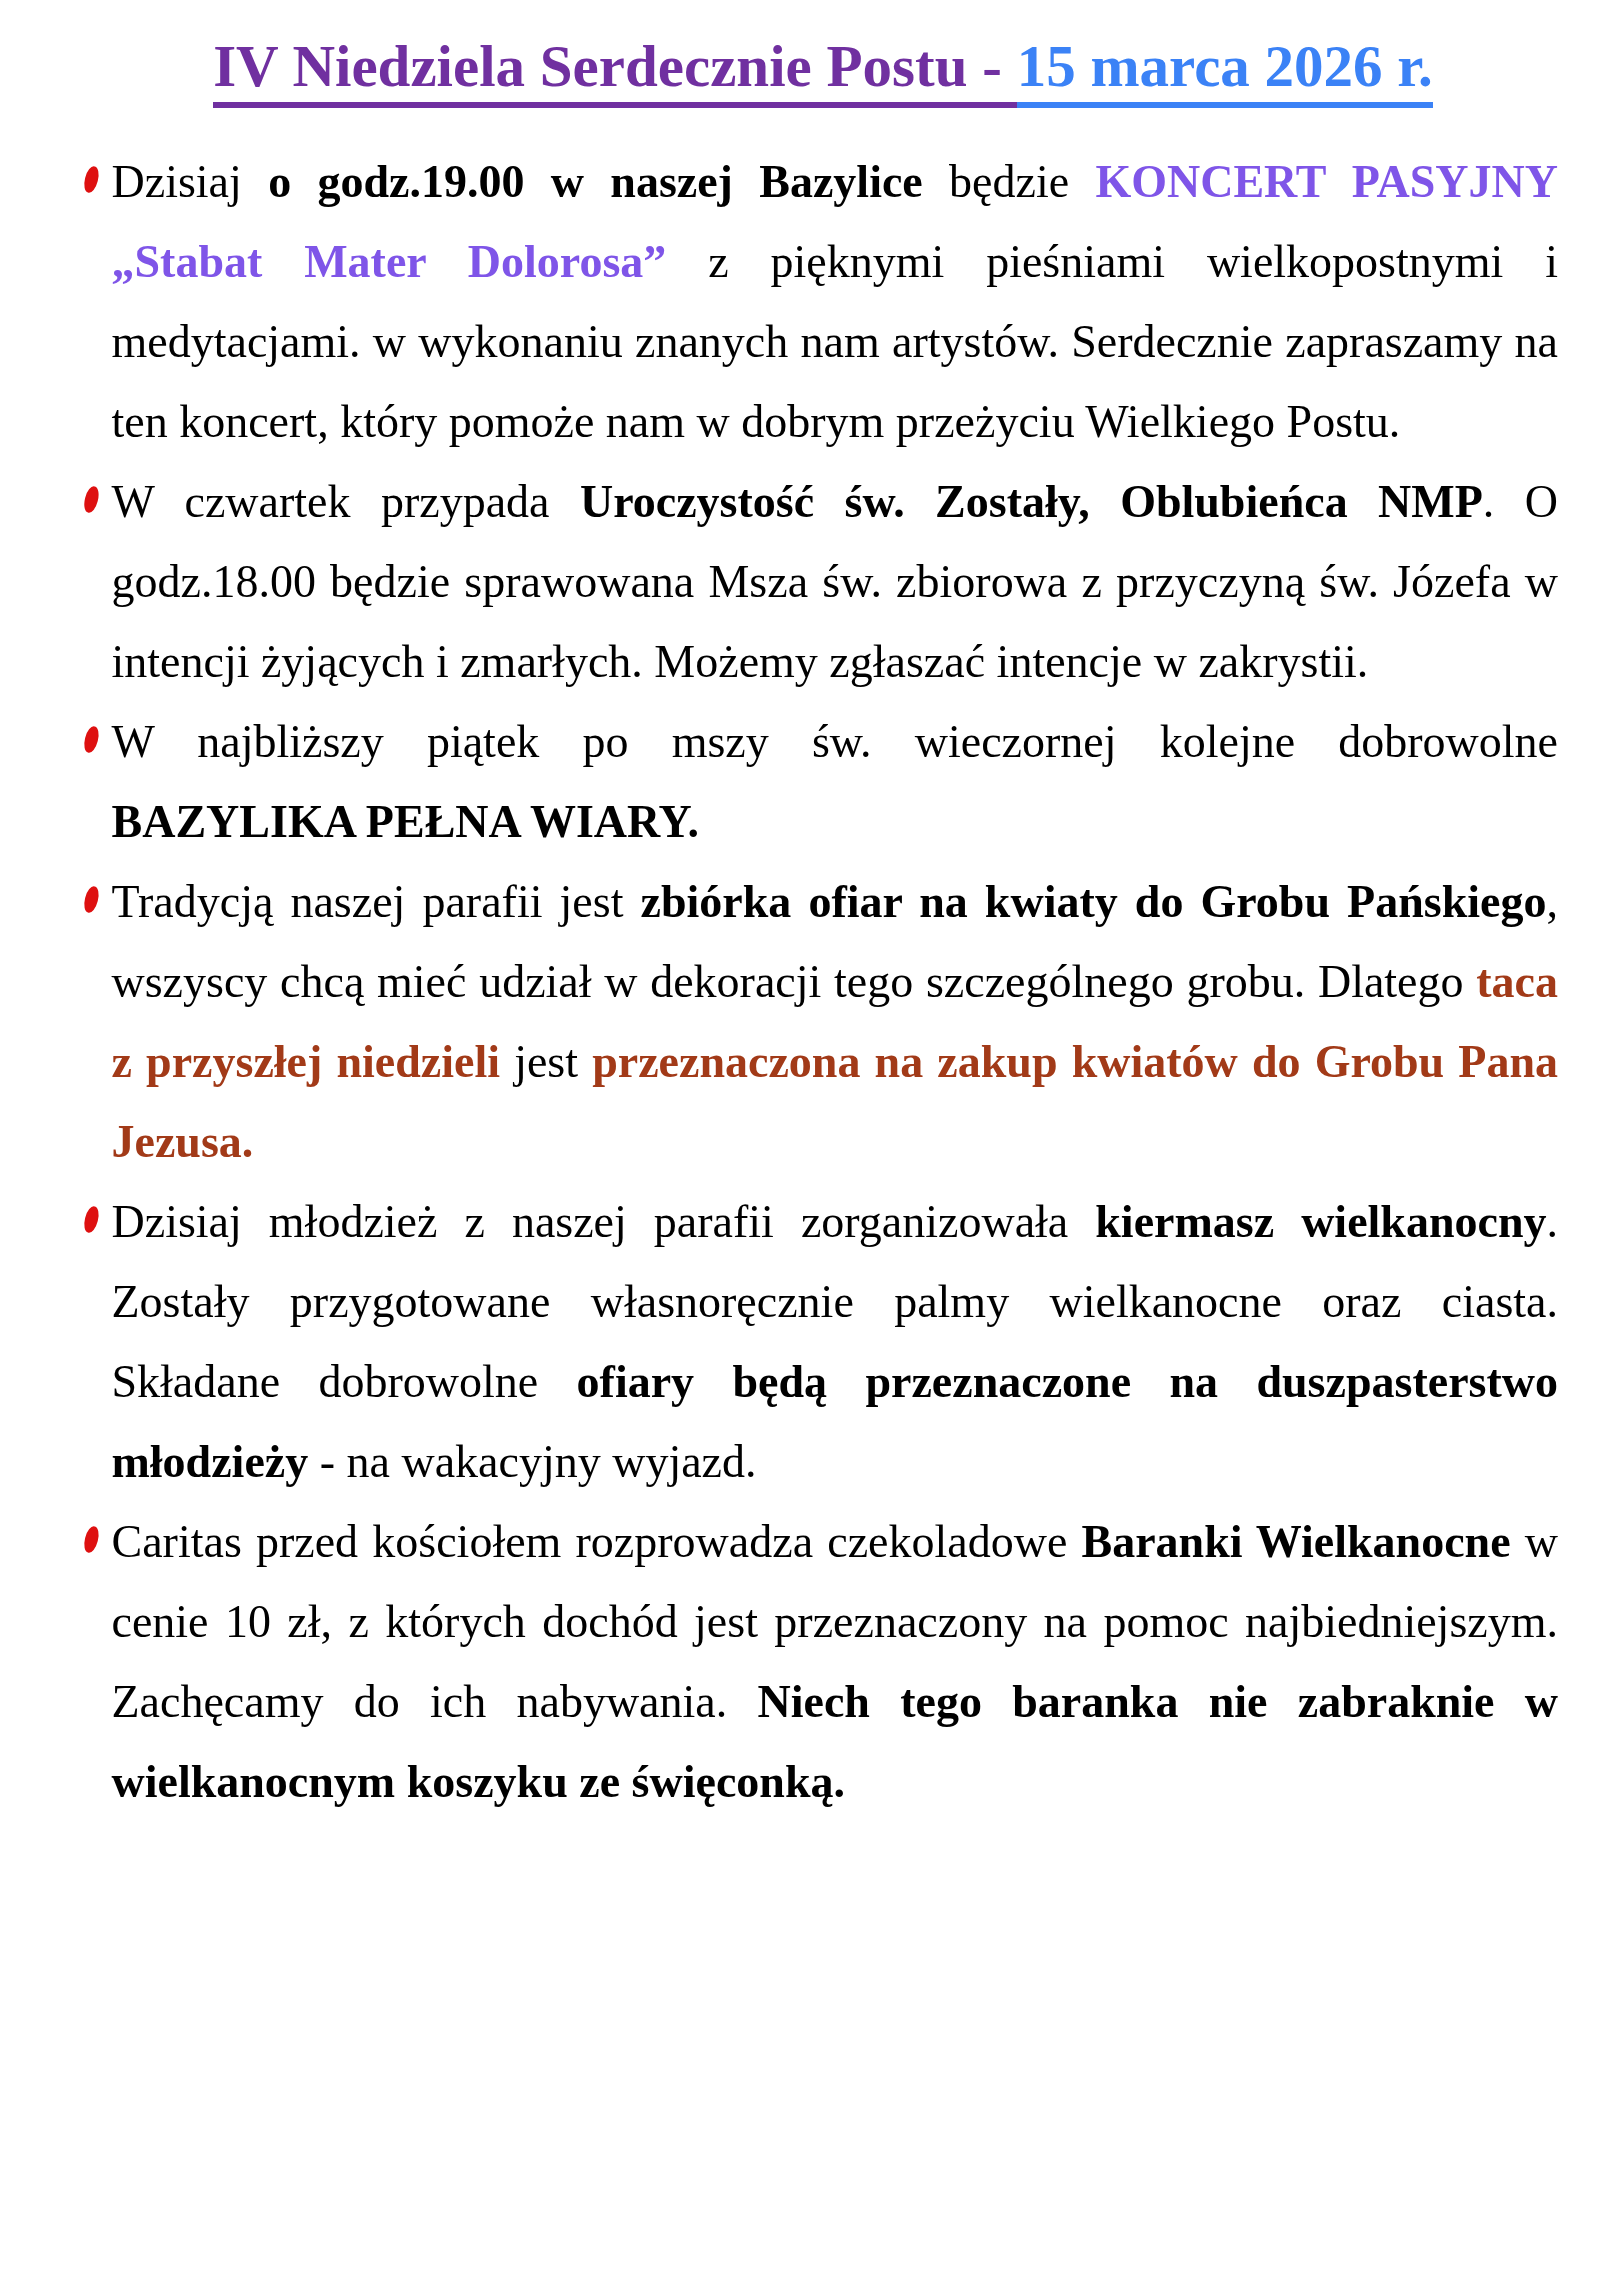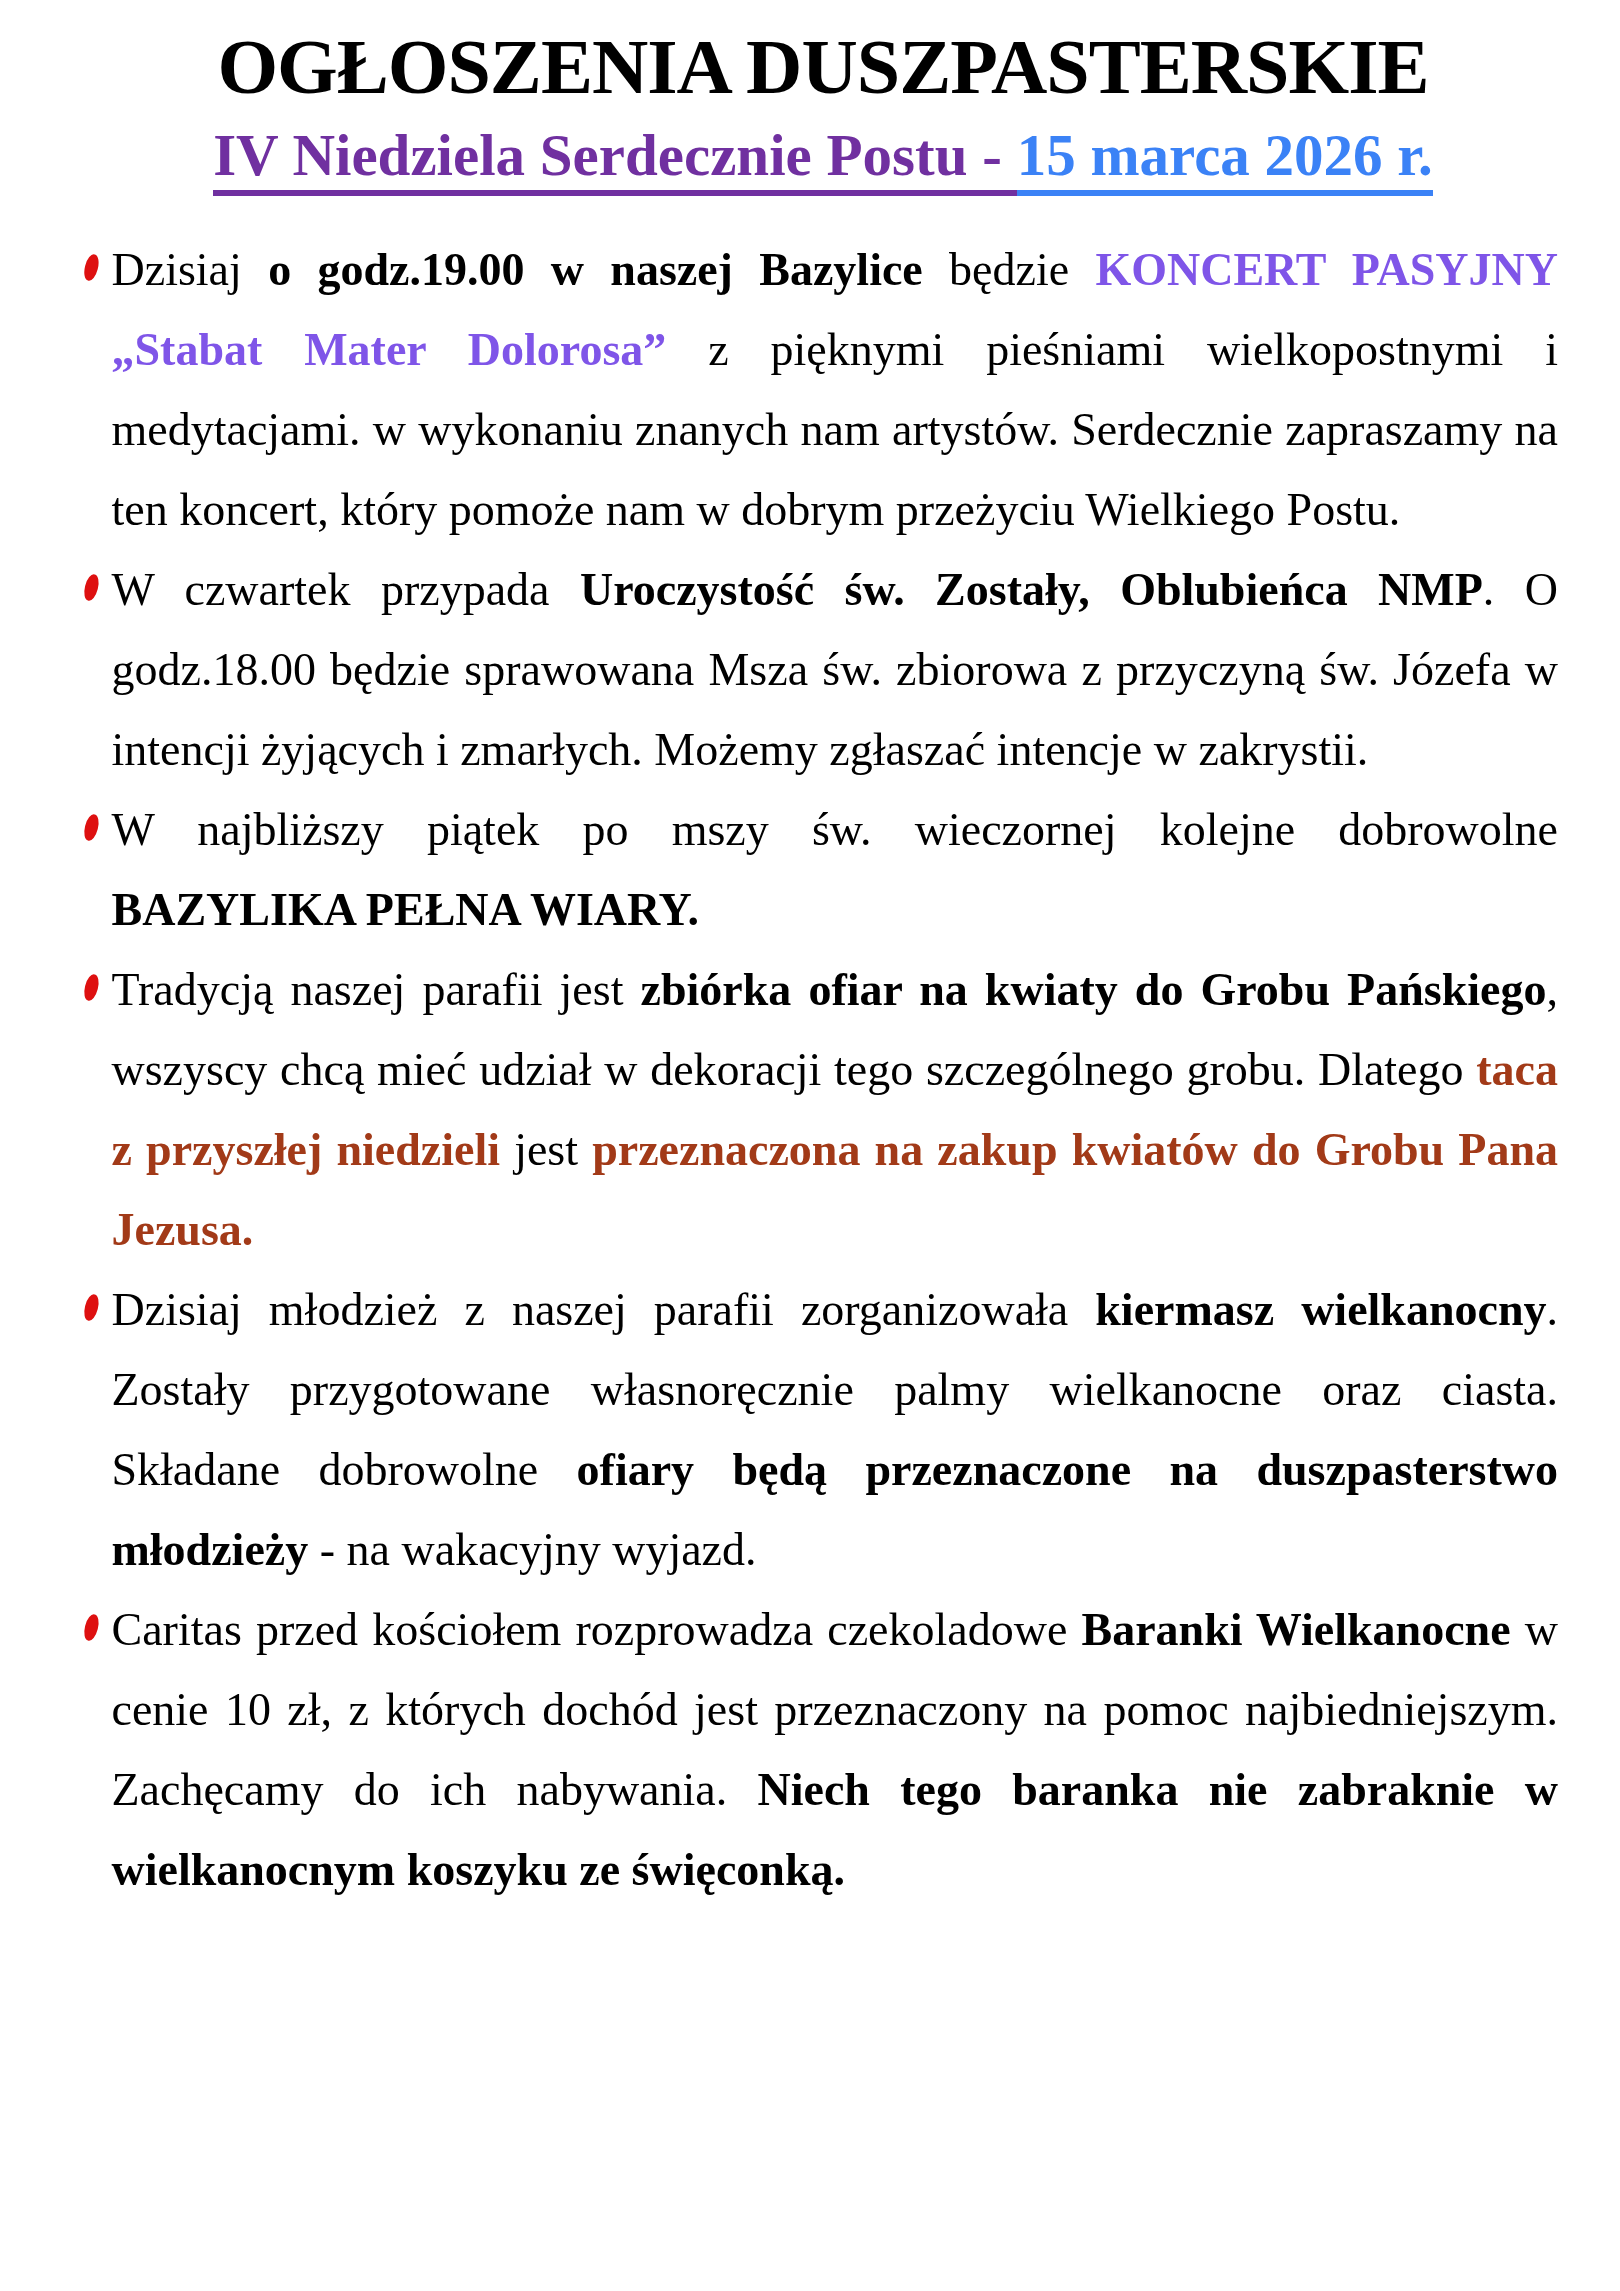--- a/index.html
+++ b/index.html
@@ -62,21 +62,20 @@
     border-radius: 50%;
     transform: rotate(14deg);
     display: inline-block;
   }
   .bold { font-weight: bold; }
 </style>
 </head>
 <body>
 
 <div class="page">
-  <h1 class="title">OGŁOSZENIA DUSZPASTERSKIE</h1>
   <h2 class="subtitle"><span class="sub-seg" style="color: rgb(112, 48, 160);">IV Niedziela Serdecznie Postu - </span><span class="sub-seg" style="color: #3b82f6;">15 marca 2026 r.</span></h2>
   <ul class="list">
       <li class="item"><span class="bullet" style="background: rgb(222, 16, 16);"></span><span class="item-text"><span>Dzisiaj </span><span class="bold">o godz.19.00 w naszej Bazylice</span><span> będzie </span><span class="bold" style="color: rgb(127, 85, 232);">KONCERT PASYJNY „Stabat Mater Dolorosa”</span><span> z pięknymi pieśniami wielkopostnymi i medytacjami. w wykonaniu znanych nam artystów. Serdecznie zapraszamy na ten koncert, który pomoże nam w dobrym przeżyciu Wielkiego Postu.</span></span></li>
       <li class="item"><span class="bullet" style="background: rgb(222, 16, 16);"></span><span class="item-text"><span>W czwartek przypada </span><span class="bold">Uroczystość św. Zostały, Oblubieńca NMP</span><span>. O godz.18.00 będzie sprawowana Msza św. zbiorowa z przyczyną św. Józefa w intencji żyjących i zmarłych. Możemy zgłaszać intencje w zakrystii.</span></span></li>
       <li class="item"><span class="bullet" style="background: rgb(222, 16, 16);"></span><span class="item-text"><span>W najbliższy piątek po mszy św. wieczornej kolejne dobrowolne </span><span class="bold">BAZYLIKA PEŁNA WIARY.</span></span></li>
       <li class="item"><span class="bullet" style="background: rgb(222, 16, 16);"></span><span class="item-text"><span>Tradycją naszej parafii jest </span><span class="bold">zbiórka ofiar na kwiaty do Grobu Pańskiego</span><span>, wszyscy chcą mieć udział w dekoracji tego szczególnego grobu. Dlatego </span><span class="bold" style="color: rgb(162, 58, 24);">taca z przyszłej niedzieli</span><span> jest </span><span class="bold" style="color: rgb(162, 58, 24);">przeznaczona na zakup kwiatów do Grobu Pana Jezusa.</span></span></li>
       <li class="item"><span class="bullet" style="background: rgb(222, 16, 16);"></span><span class="item-text"><span>Dzisiaj młodzież z naszej parafii zorganizowała </span><span class="bold">kiermasz wielkanocny</span><span>. Zostały przygotowane własnoręcznie palmy wielkanocne oraz ciasta. Składane dobrowolne </span><span class="bold">ofiary będą przeznaczone na duszpasterstwo młodzieży</span><span> - na wakacyjny wyjazd.</span></span></li>
       <li class="item"><span class="bullet" style="background: rgb(222, 16, 16);"></span><span class="item-text"><span>Caritas przed kościołem rozprowadza czekoladowe </span><span class="bold">Baranki Wielkanocne</span><span> w cenie 10 zł, z których dochód jest przeznaczony na pomoc najbiedniejszym. Zachęcamy do ich nabywania. </span><span class="bold">Niech tego baranka nie zabraknie w wielkanocnym koszyku ze święconką.</span></span></li>
     </ul>
 </div>

